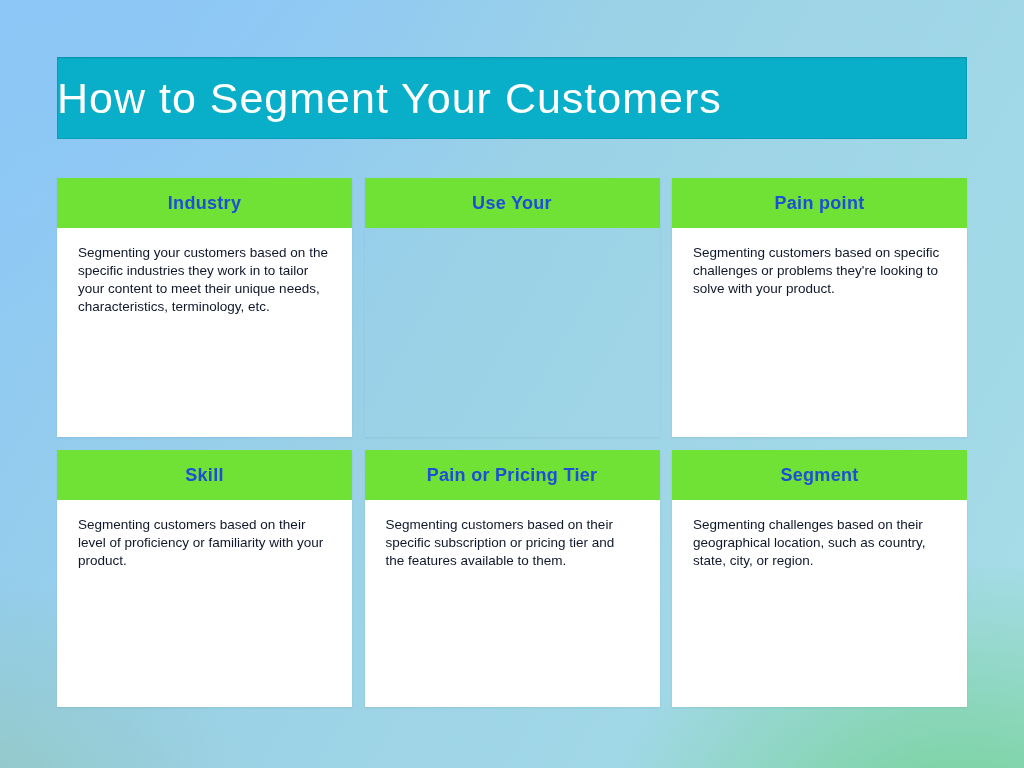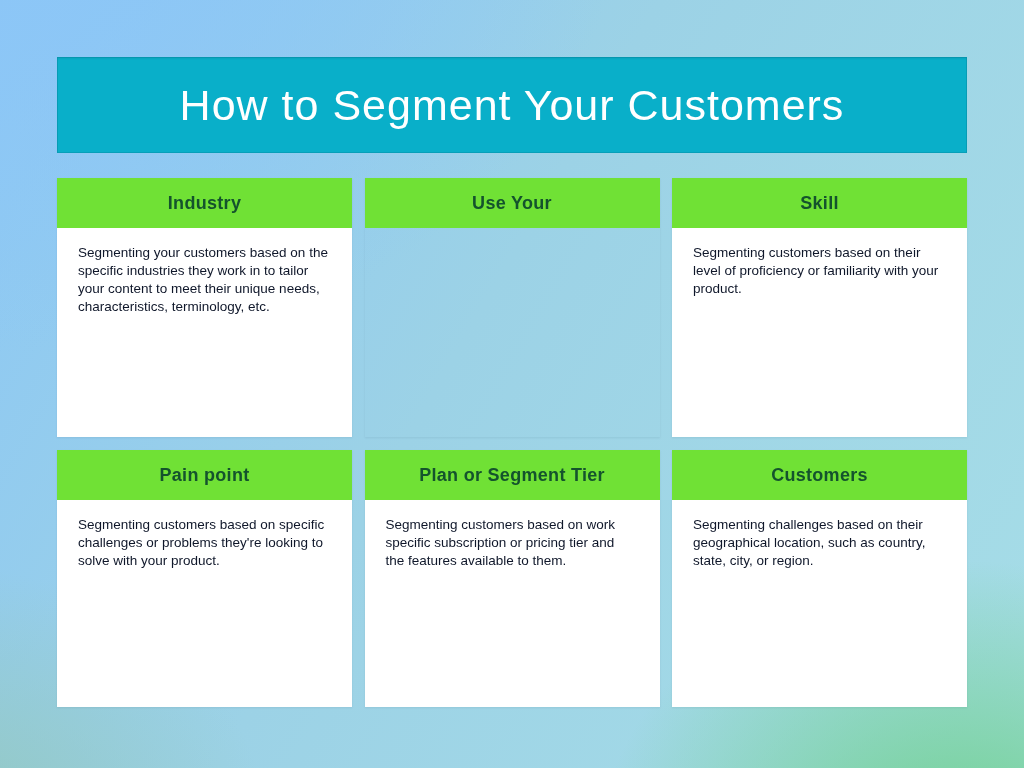--- a/index.html
+++ b/index.html
@@ -21,26 +21,25 @@
       radial-gradient(ellipse 55% 60% at 94% 112%, #6fd08c 0%, rgba(111,208,140,0) 65%),
       radial-gradient(ellipse 50% 55% at -5% 108%, #93c8bf 0%, rgba(147,200,191,0) 62%),
       radial-gradient(ellipse 78% 78% at 4% -10%, #8cc6f7 0%, rgba(140,198,247,0) 72%),
       linear-gradient(120deg, #8cc7f5 0%, #9cd2e6 45%, #a6dde7 100%);
   }
   .banner {
     position: absolute;
     left: 57px;
     top: 57px;
     width: 910px;
-    height: 96px;
+    height: 82px;
     background: #09AFC9;
     box-shadow: inset 0 0 0 1px rgba(0, 70, 85, 0.15), inset 0 2px 2px rgba(0, 0, 0, 0.06);
     display: flex;
     align-items: center;
-    justify-content: center;
   }
   .banner-title {
     margin: 0;
     color: #ffffff;
     font-size: 43px;
     font-weight: 500;
     letter-spacing: 1px;
     white-space: nowrap;
   }
   .grid {
@@ -62,21 +61,21 @@
   }
   .card-header {
     height: 50px;
     flex: 0 0 50px;
     background: #70E135;
     display: flex;
     align-items: center;
     justify-content: center;
   }
   .card-title {
-    color: #14532d;
+    color: #1d4ed8;
     font-size: 18px;
     font-weight: 600;
     letter-spacing: 0.3px;
   }
   .card-body {
     flex: 1;
     background: #ffffff;
     padding: 16px 24px 0 21px;
   }
   .card-desc {
@@ -108,48 +107,48 @@
     </div>
 
     <div class="card">
       <div class="card-header">
         <span class="card-title">Use Your</span>
       </div>
     </div>
 
     <div class="card">
       <div class="card-header">
+        <span class="card-title">Pain point</span>
+      </div>
+      <div class="card-body">
+        <p class="card-desc">Segmenting customers based on specific challenges or problems they're looking to solve with your product.</p>
+      </div>
+    </div>
+
+    <div class="card">
+      <div class="card-header">
         <span class="card-title">Skill</span>
       </div>
       <div class="card-body">
         <p class="card-desc">Segmenting customers based on their level of proficiency or familiarity with your product.</p>
       </div>
     </div>
 
     <div class="card">
       <div class="card-header">
-        <span class="card-title">Pain point</span>
+        <span class="card-title">Pain or Pricing Tier</span>
       </div>
       <div class="card-body">
-        <p class="card-desc">Segmenting customers based on specific challenges or problems they're looking to solve with your product.</p>
+        <p class="card-desc">Segmenting customers based on their specific subscription or pricing tier and the features available to them.</p>
       </div>
     </div>
 
     <div class="card">
       <div class="card-header">
-        <span class="card-title">Plan or Segment Tier</span>
-      </div>
-      <div class="card-body">
-        <p class="card-desc">Segmenting customers based on work specific subscription or pricing tier and the features available to them.</p>
-      </div>
-    </div>
-
-    <div class="card">
-      <div class="card-header">
-        <span class="card-title">Customers</span>
+        <span class="card-title">Segment</span>
       </div>
       <div class="card-body">
         <p class="card-desc">Segmenting challenges based on their geographical location, such as country, state, city, or region.</p>
       </div>
     </div>
 
   </div>
 </div>
 
 </body></html>

